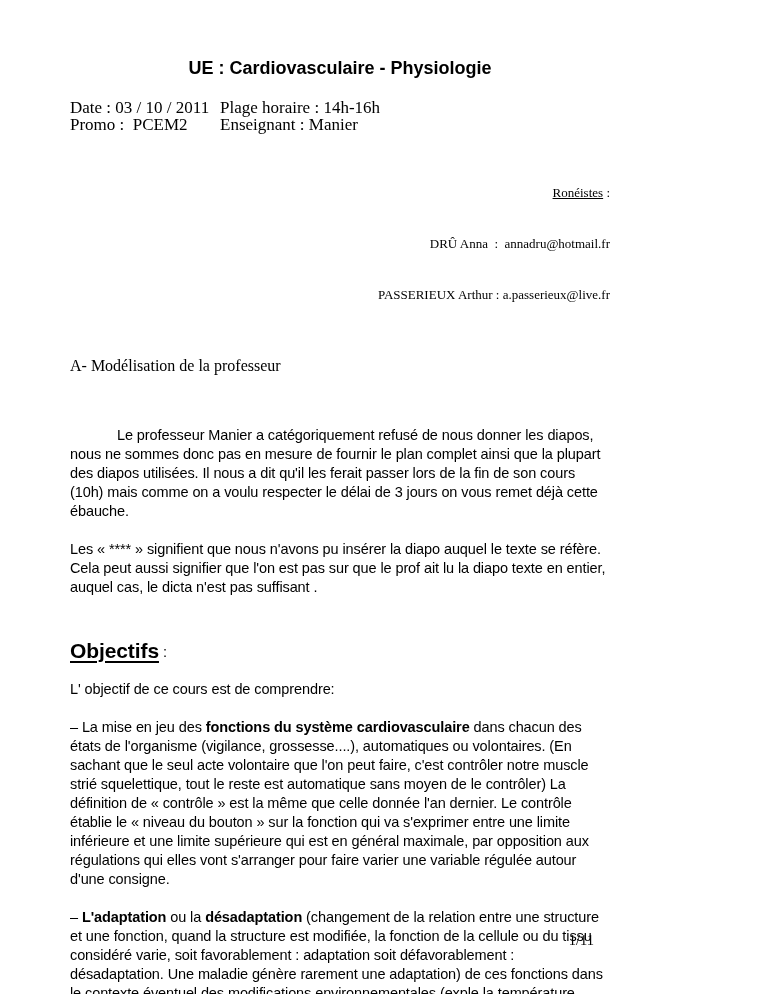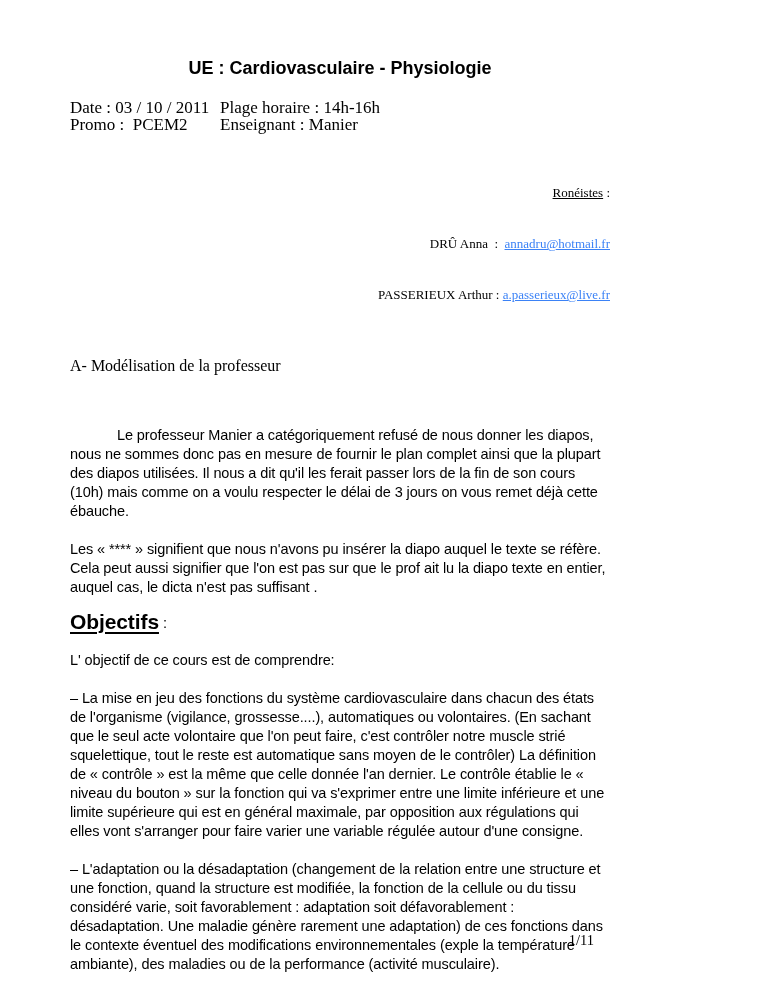--- a/index.html
+++ b/index.html
@@ -33,22 +33,21 @@
   .roneistes {
     margin-top: 17px;
     font-family: "Liberation Serif", serif;
     font-size: 13px;
     line-height: 17px;
     white-space: pre-wrap;
     text-align: right;
   }
   .underlined { text-decoration: underline; }
   .email-link {
-    color: #3b82f6;
-    text-decoration: underline;
+    color: #000000;
     cursor: pointer;
   }
   
   .main-title {
     margin-top: 23px;
     text-align: center;
     font-family: "Liberation Sans", sans-serif;
     font-weight: 700;
     font-size: 23px;
   }
@@ -66,38 +65,38 @@
   
   .body-text {
     font-family: "Liberation Sans", "DejaVu Sans", sans-serif;
     font-size: 14.5px;
     line-height: 19px;
     letter-spacing: -0.1px;
   }
   .p-intro-1 { margin-top: 50px; text-indent: 47px; }
   .p-intro-2 { margin-top: 19px; }
   .objectifs-heading {
-    margin-top: 15px;
+    margin-top: 44px;
     font-family: "Liberation Sans", sans-serif;
     font-size: 21px;
     font-weight: 700;
   }
   .objectifs-heading .heading-text {
     text-decoration: underline;
     text-decoration-thickness: 2px;
     text-underline-offset: 3px;
   }
   .objectifs-heading .heading-suffix {
     font-size: 14.5px;
     font-weight: 400;
     vertical-align: 1px;
   }
   .p-objectifs-intro { margin-top: 18px; }
   .bullet-para { margin-top: 19px; }
-  .bullet-para b, .body-text b { font-weight: 400; text-align: right; }
+  .bullet-para b, .body-text b { font-weight: 700; text-align: right; }
   
   .page-number {
     position: absolute;
     top: 932px;
     right: 86px;
     font-family: "Liberation Serif", serif;
     font-size: 14.5px;
   }
 </style>
 </head>

